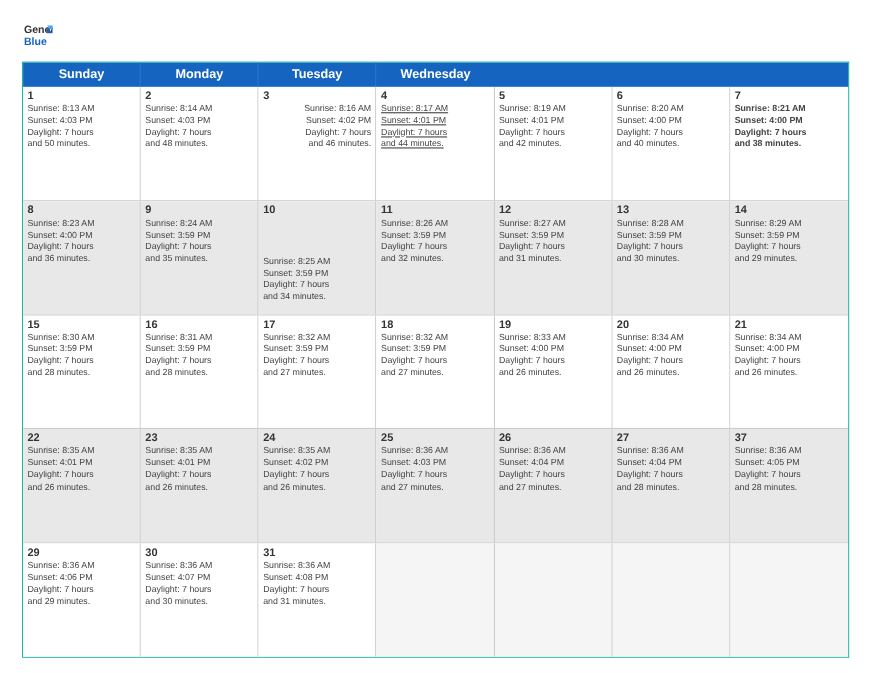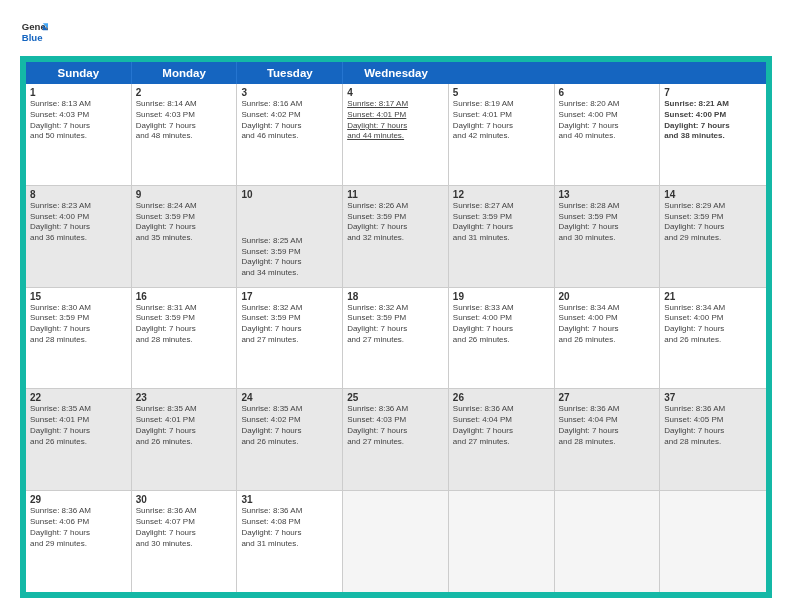--- a/index.html
+++ b/index.html
@@ -42,21 +42,21 @@
       line-height: 1.1;
     }
     .subtitle {
       font-size: 14px;
       color: #555;
     }
     .calendar {
       flex: 1;
       display: flex;
       flex-direction: column;
-      border: 6px solid #14b8a6;
+      border: 1px solid #14b8a6;
     }
     .cal-header {
       display: grid;
       grid-template-columns: repeat(7, 1fr);
       background: #1565c0;
     }
     .cal-header-cell {
       color: #fff;
       font-size: 11.5px;
       font-weight: bold;
@@ -137,21 +137,21 @@
           </div>
           <div class="cal-cell">
             <span class="day-num">2</span>
             <div class="day-info" style="white-space: pre-line;">Sunrise: 8:14 AM
 Sunset: 4:03 PM
 Daylight: 7 hours
 and 48 minutes.</div>
           </div>
           <div class="cal-cell">
             <span class="day-num">3</span>
-            <div class="day-info" style="white-space: pre-line;">Sunrise: 8:16 AM
+            <div class="day-info" style="white-space: pre-line; text-align: right;">Sunrise: 8:16 AM
 Sunset: 4:02 PM
 Daylight: 7 hours
 and 46 minutes.</div>
           </div>
           <div class="cal-cell">
             <span class="day-num">4</span>
             <div class="day-info" style="white-space: pre-line; text-decoration: underline;">Sunrise: 8:17 AM
 Sunset: 4:01 PM
 Daylight: 7 hours
 and 44 minutes.</div>

